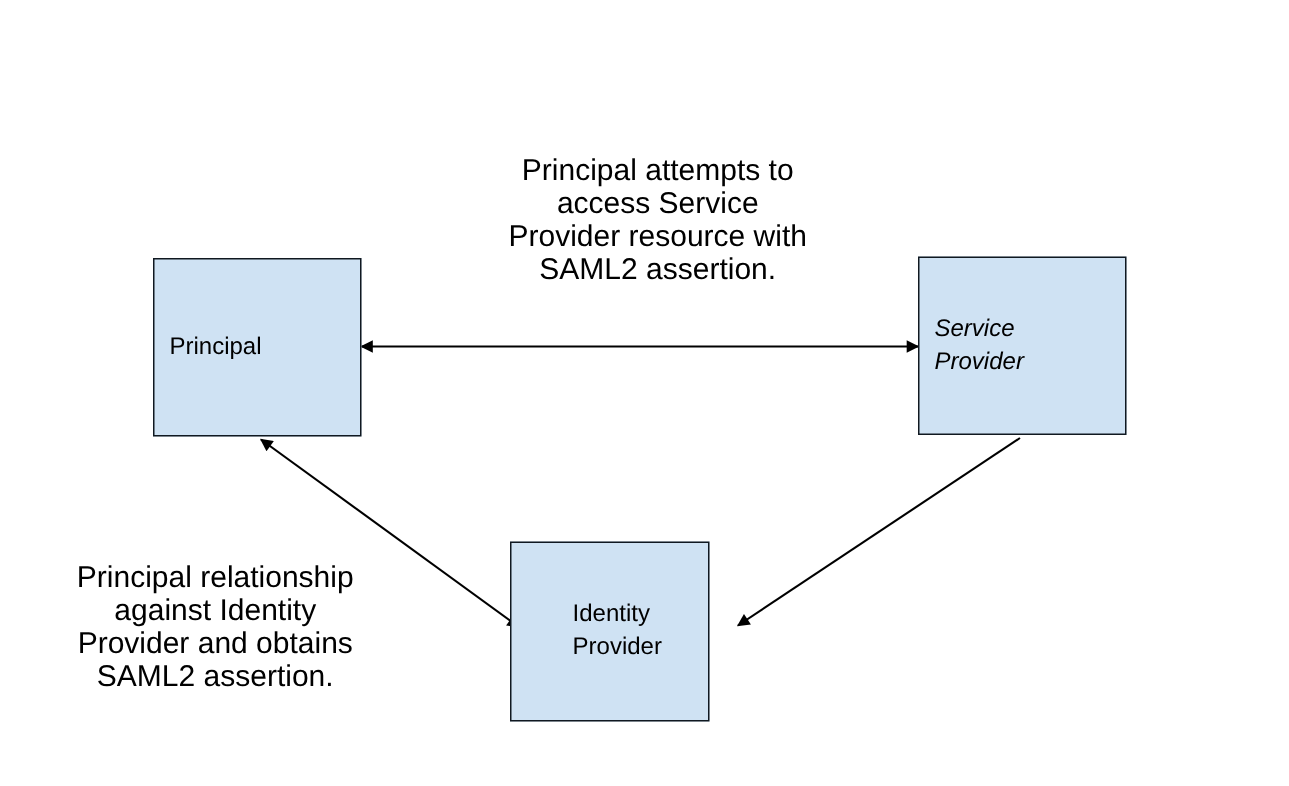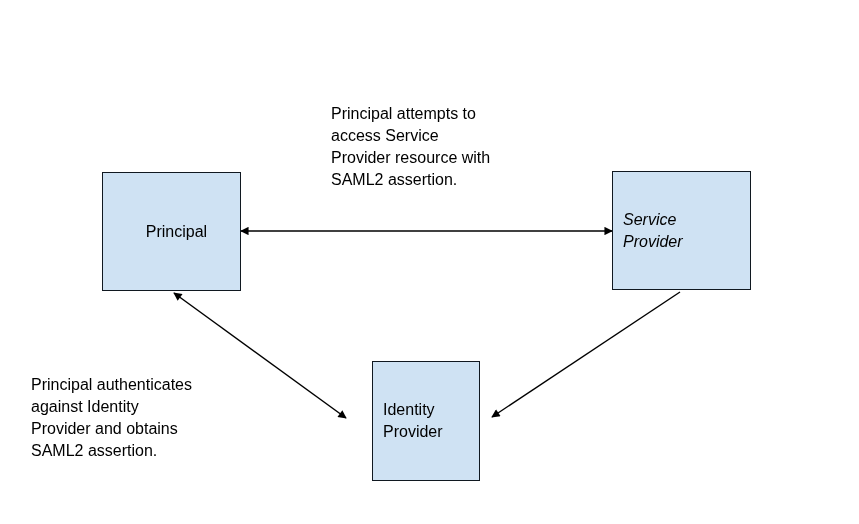--- a/index.html
+++ b/index.html
@@ -29,28 +29,29 @@
     background: #cfe2f3;
     border: 1px solid #101820;
     display: flex;
     align-items: center;
     box-sizing: border-box;
     padding-left: 10px;
     font-size: 16px;
     line-height: 22px;
     white-space: pre-line;
   }
-  #box-principal { left: 102px; top: 172px; width: 139px; height: 119px; justify-content: center; }
+  #box-principal { left: 102px; top: 172px; width: 139px; height: 119px; }
   #box-service-provider { left: 612px; top: 171px; width: 139px; height: 119px; font-style: italic; }
-  #box-identity-provider { left: 372px; top: 361px; width: 108px; height: 120px; }
+  #box-identity-provider { left: 340px; top: 361px; width: 133px; height: 120px; justify-content: center; }
   .note {
     position: absolute;
-    font-size: 16px;
+    font-size: 20px;
     line-height: 22px;
     white-space: pre-line;
+    text-align: center;
   }
   #note-top { left: 331px; top: 103px; width: 215px; }
   #note-left { left: 31px; top: 374px; width: 225px; }
   #note-right { left: 625px; top: 365px; width: 225px; }
 </style>
 </head>
 <body>
 
 <div id="canvas">
 
@@ -77,19 +78,19 @@
   <div class="box" id="box-identity-provider">
     <span>Identity
 Provider</span>
   </div>
 
   <div class="note" id="note-top">Principal attempts to
 access Service
 Provider resource with
 SAML2 assertion.</div>
 
-  <div class="note" id="note-left">Principal authenticates
+  <div class="note" id="note-left">Principal relationship
 against Identity
 Provider and obtains
 SAML2 assertion.</div>
 
 
 </div>
 
 </body></html>

